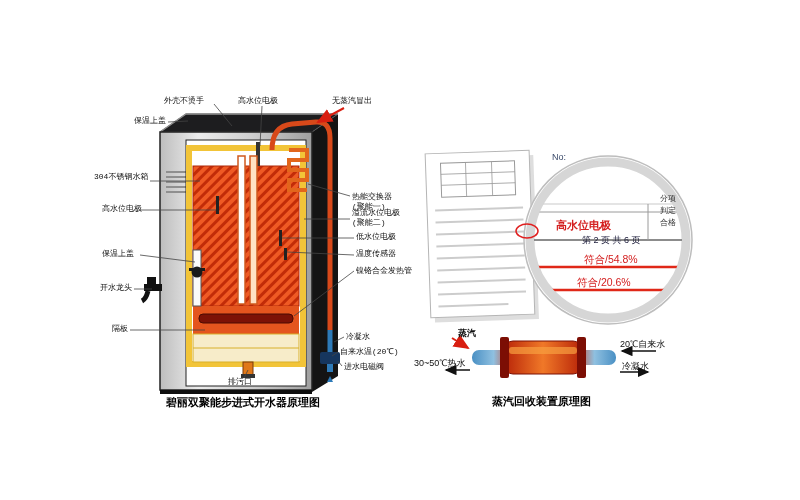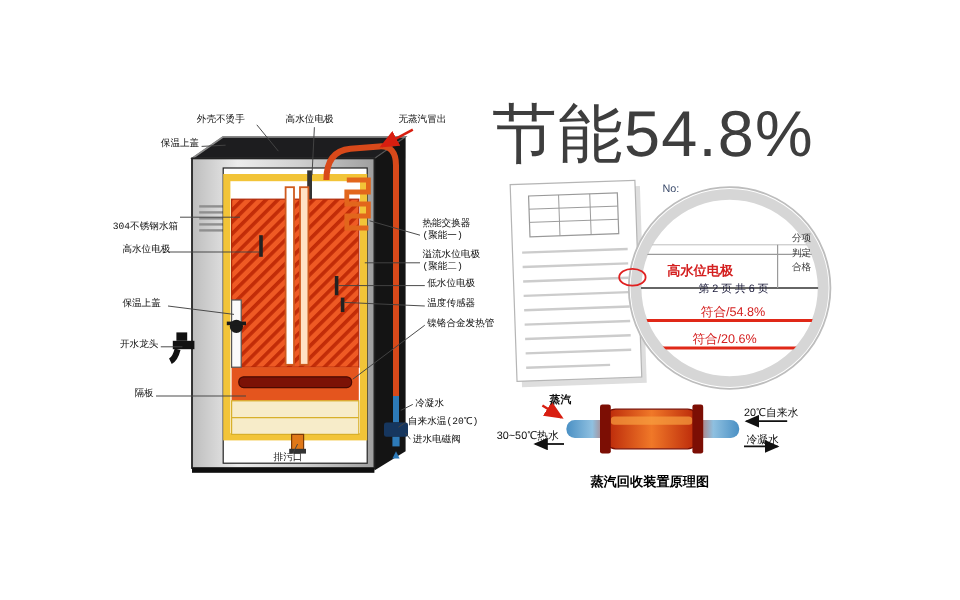--- a/index.html
+++ b/index.html
@@ -181,48 +181,48 @@
       <rect x="509" y="347" width="68" height="7" rx="3" fill="#f8a040" opacity="0.7"></rect>
       <rect x="500" y="337" width="9" height="41" rx="2" fill="#7c0e04"></rect>
       <rect x="577" y="337" width="9" height="41" rx="2" fill="#7c0e04"></rect>
       <line x1="452" y1="338" x2="468" y2="348" stroke="#d81e10" stroke-width="2" marker-end="url(#ahred)"></line>
       <line x1="470" y1="370" x2="446" y2="370" stroke="#111" stroke-width="1.5" marker-end="url(#ahb)"></line>
       <line x1="656" y1="351" x2="622" y2="351" stroke="#111" stroke-width="1.5" marker-end="url(#ahb)"></line>
       <line x1="620" y1="372" x2="648" y2="372" stroke="#111" stroke-width="1.5" marker-end="url(#ahb)"></line>
     </g>
   </svg>
 
-  <div class="headline">节能54.8%</div>
 
   <div class="lbl" style="left:164px;top:96px">外壳不烫手</div>
   <div class="lbl" style="left:134px;top:116px">保温上盖</div>
   <div class="lbl" style="left:238px;top:96px">高水位电极</div>
   <div class="lbl" style="left:332px;top:96px">无蒸汽冒出</div>
-  <div class="lbl" style="left:94px;top:185px">304不锈钢水箱</div>
+  <div class="lbl" style="left:94px;top:172px">304不锈钢水箱</div>
   <div class="lbl" style="left:102px;top:204px">高水位电极</div>
   <div class="lbl" style="left:102px;top:249px">保温上盖</div>
   <div class="lbl" style="left:100px;top:283px">开水龙头</div>
   <div class="lbl" style="left:112px;top:324px">隔板</div>
 
-  <div class="lbl two" style="left:352px;top:182px">
+  <div class="lbl two" style="left:352px;top:192px">
     <div>热能交换器</div>
     <div>(聚能一)</div>
   </div>
   <div class="lbl two" style="left:352px;top:208px">
     <div>溢流水位电极</div>
     <div>(聚能二)</div>
   </div>
   <div class="lbl" style="left:356px;top:232px">低水位电极</div>
   <div class="lbl" style="left:356px;top:249px">温度传感器</div>
   <div class="lbl" style="left:356px;top:266px">镍铬合金发热管</div>
   <div class="lbl" style="left:346px;top:332px">冷凝水</div>
   <div class="lbl" style="left:340px;top:347px">自来水温(20℃)</div>
   <div class="lbl" style="left:344px;top:362px">进水电磁阀</div>
   <div class="lbl" style="left:228px;top:377px">排污口</div>
 
+  <div class="cap" style="left:166px;top:395px">碧丽双聚能步进式开水器原理图</div>
 
   <div class="rep no">No:</div>
   <div class="rep page">第 2 页 共 6 页</div>
   <div class="rep result">高水位电极</div>
   <div class="rep cols">
     <div>分项</div>
     <div>判定</div>
     <div>合格</div>
   </div>
   <div class="rep r1">符合/54.8%</div>

